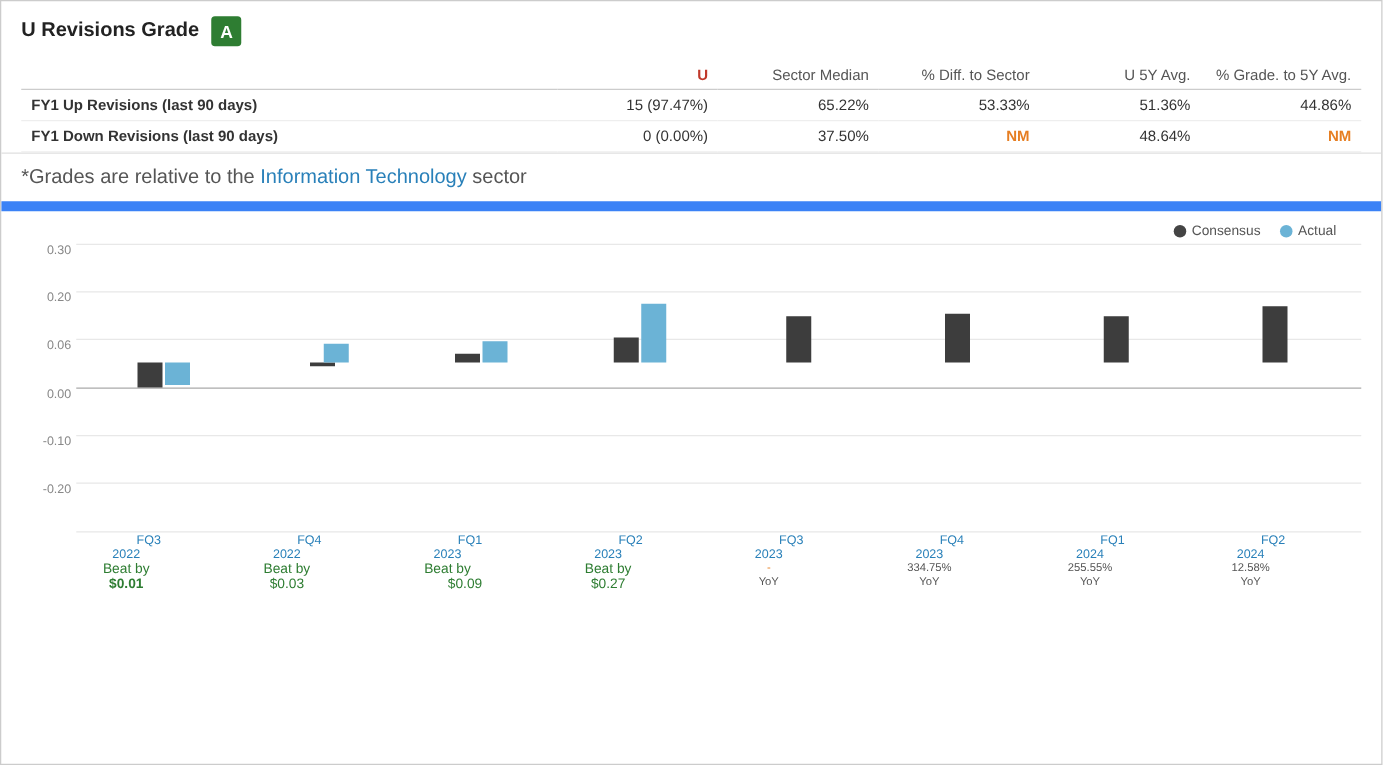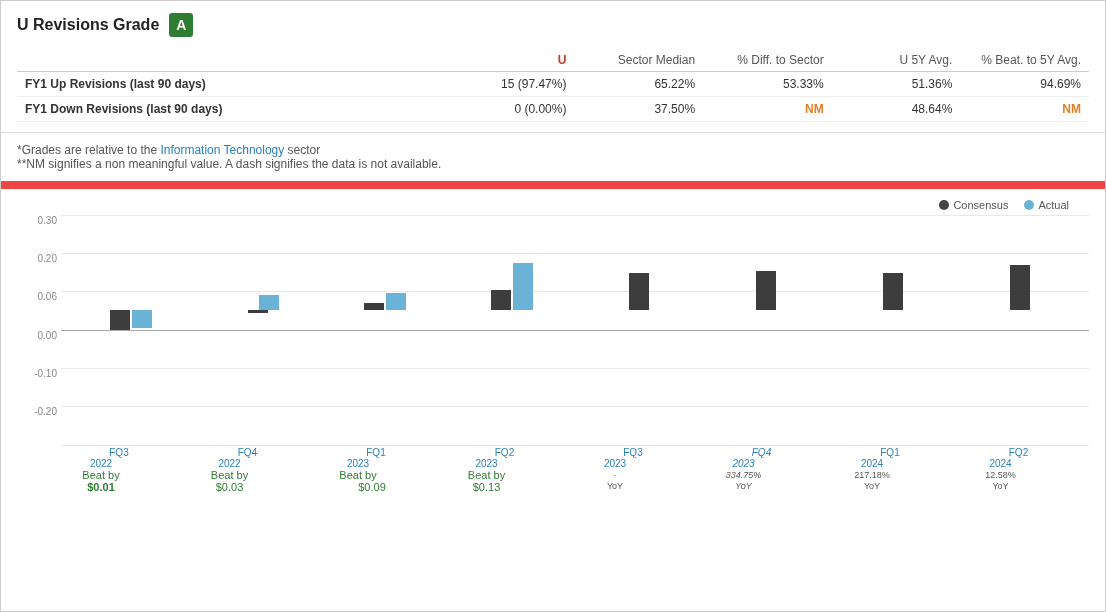--- a/index.html
+++ b/index.html
@@ -7,21 +7,21 @@
       font-family: Arial, sans-serif;
       font-size: 12px;
       background: #fff;
       color: #333;
       width: 1106px;
       height: 612px;
       overflow: hidden;
       border: 1px solid #ccc;
     }
     .section-top {
-      padding: 12px 16px 10px 16px;
+      padding: 12px 16px 0 16px;
       border-bottom: 1px solid #e0e0e0;
     }
     .title-row {
       display: flex;
       align-items: center;
       gap: 10px;
       margin-bottom: 12px;
     }
     .section-title {
       font-size: 16px;
@@ -71,23 +71,23 @@
       font-weight: bold;
       color: #333;
     }
     .data-table td.nm-orange {
       color: #e67e22;
       font-weight: bold;
       text-align: right;
     }
     .notes {
       padding: 10px 16px;
-      font-size: 12px;
+      font-size: 16px;
       color: #555;
-      border-bottom: 8px solid #ef4444;
+      border-bottom: 8px solid #3b82f6;
     }
     .notes .link {
       color: #2980b9;
     }
     .section-bottom {
       padding: 10px 16px 0 16px;
     }
     .chart-title {
       font-size: 18px;
       font-weight: 300;
@@ -172,47 +172,46 @@
   </div>
 
   <table class="data-table">
     <thead>
       <tr>
         <th class="col-left" style="width:40%"></th>
         <th class="col-u" style="width:12%">U</th>
         <th style="width:12%">Sector Median</th>
         <th style="width:12%">% Diff. to Sector</th>
         <th style="width:12%">U 5Y Avg.</th>
-        <th style="width:12%">% Beat. to 5Y Avg.</th>
+        <th style="width:12%">% Grade. to 5Y Avg.</th>
       </tr>
     </thead>
     <tbody>
       <tr>
         <td class="col-label">FY1 Up Revisions (last 90 days)</td>
         <td>15 (97.47%)</td>
         <td>65.22%</td>
         <td>53.33%</td>
         <td>51.36%</td>
-        <td>94.69%</td>
+        <td>44.86%</td>
       </tr>
       <tr>
         <td class="col-label">FY1 Down Revisions (last 90 days)</td>
         <td>0 (0.00%)</td>
         <td>37.50%</td>
         <td class="nm-orange">NM</td>
         <td>48.64%</td>
         <td class="nm-orange">NM</td>
       </tr>
     </tbody>
   </table>
 </div>
 
 <div class="notes">
   <div>*Grades are relative to the <span class="link">Information Technology</span> sector</div>
-  <div>**NM signifies a non meaningful value. A dash signifies the data is not available.</div>
 </div>
 
 <div class="section-bottom">
 
   <div class="legend">
     <div class="legend-item">
       <div class="legend-dot-dark"></div>
       <span>Consensus</span>
     </div>
     <div class="legend-item">
@@ -313,29 +312,29 @@
     <div style="flex:1; text-align:center; font-size:10px;">
       <div class="x-label"><span class="quarter">FQ3 2022</span><br><span class="beat" style="color:#2e7d32;">Beat by</span><br><span class="beat" style="color:#2e7d32;font-weight:bold;">$0.01</span></div>
     </div>
     <div style="flex:1; text-align:center; font-size:10px;">
       <div class="x-label"><span class="quarter">FQ4 2022</span><br><span class="beat" style="color:#2e7d32;">Beat by</span><br><span class="beat" style="color:#2e7d32;">$0.03</span></div>
     </div>
     <div style="flex:1; text-align:center; font-size:10px;">
       <div class="x-label"><span class="quarter">FQ1 2023</span><br><span class="beat" style="color:#2e7d32;">Beat by</span><br><span class="beat" style="color:#2e7d32;padding-left:28px;">$0.09</span></div>
     </div>
     <div style="flex:1; text-align:center; font-size:10px;">
-      <div class="x-label"><span class="quarter">FQ2 2023</span><br><span class="beat" style="color:#2e7d32;">Beat by</span><br><span class="beat" style="color:#2e7d32;">$0.13</span></div>
+      <div class="x-label"><span class="quarter">FQ2 2023</span><br><span class="beat" style="color:#2e7d32;">Beat by</span><br><span class="beat" style="color:#2e7d32;">$0.27</span></div>
     </div>
     <div style="flex:1; text-align:center; font-size:10px;">
       <div class="x-label"><span class="quarter">FQ3 2023</span><br><span style="color:#e67e22; font-size:9px;">-</span><br><span style="color:#555; font-size:9px;">YoY</span></div>
     </div>
-    <div style="flex:1; text-align:center; font-size:10px;font-style:italic;">
+    <div style="flex:1; text-align:center; font-size:10px;">
       <div class="x-label"><span class="quarter">FQ4 2023</span><br><span style="color:#555; font-size:9px;">334.75%</span><br><span style="color:#555; font-size:9px;">YoY</span></div>
     </div>
     <div style="flex:1; text-align:center; font-size:10px;">
-      <div class="x-label"><span class="quarter">FQ1 2024</span><br><span style="color:#555; font-size:9px;">217.18%</span><br><span style="color:#555; font-size:9px;">YoY</span></div>
+      <div class="x-label"><span class="quarter">FQ1 2024</span><br><span style="color:#555; font-size:9px;">255.55%</span><br><span style="color:#555; font-size:9px;">YoY</span></div>
     </div>
     <div style="flex:1; text-align:center; font-size:10px;">
       <div class="x-label"><span class="quarter">FQ2 2024</span><br><span style="color:#555; font-size:9px;">12.58%</span><br><span style="color:#555; font-size:9px;">YoY</span></div>
     </div>
   </div>
 
 </div>
 
 </body></html>

